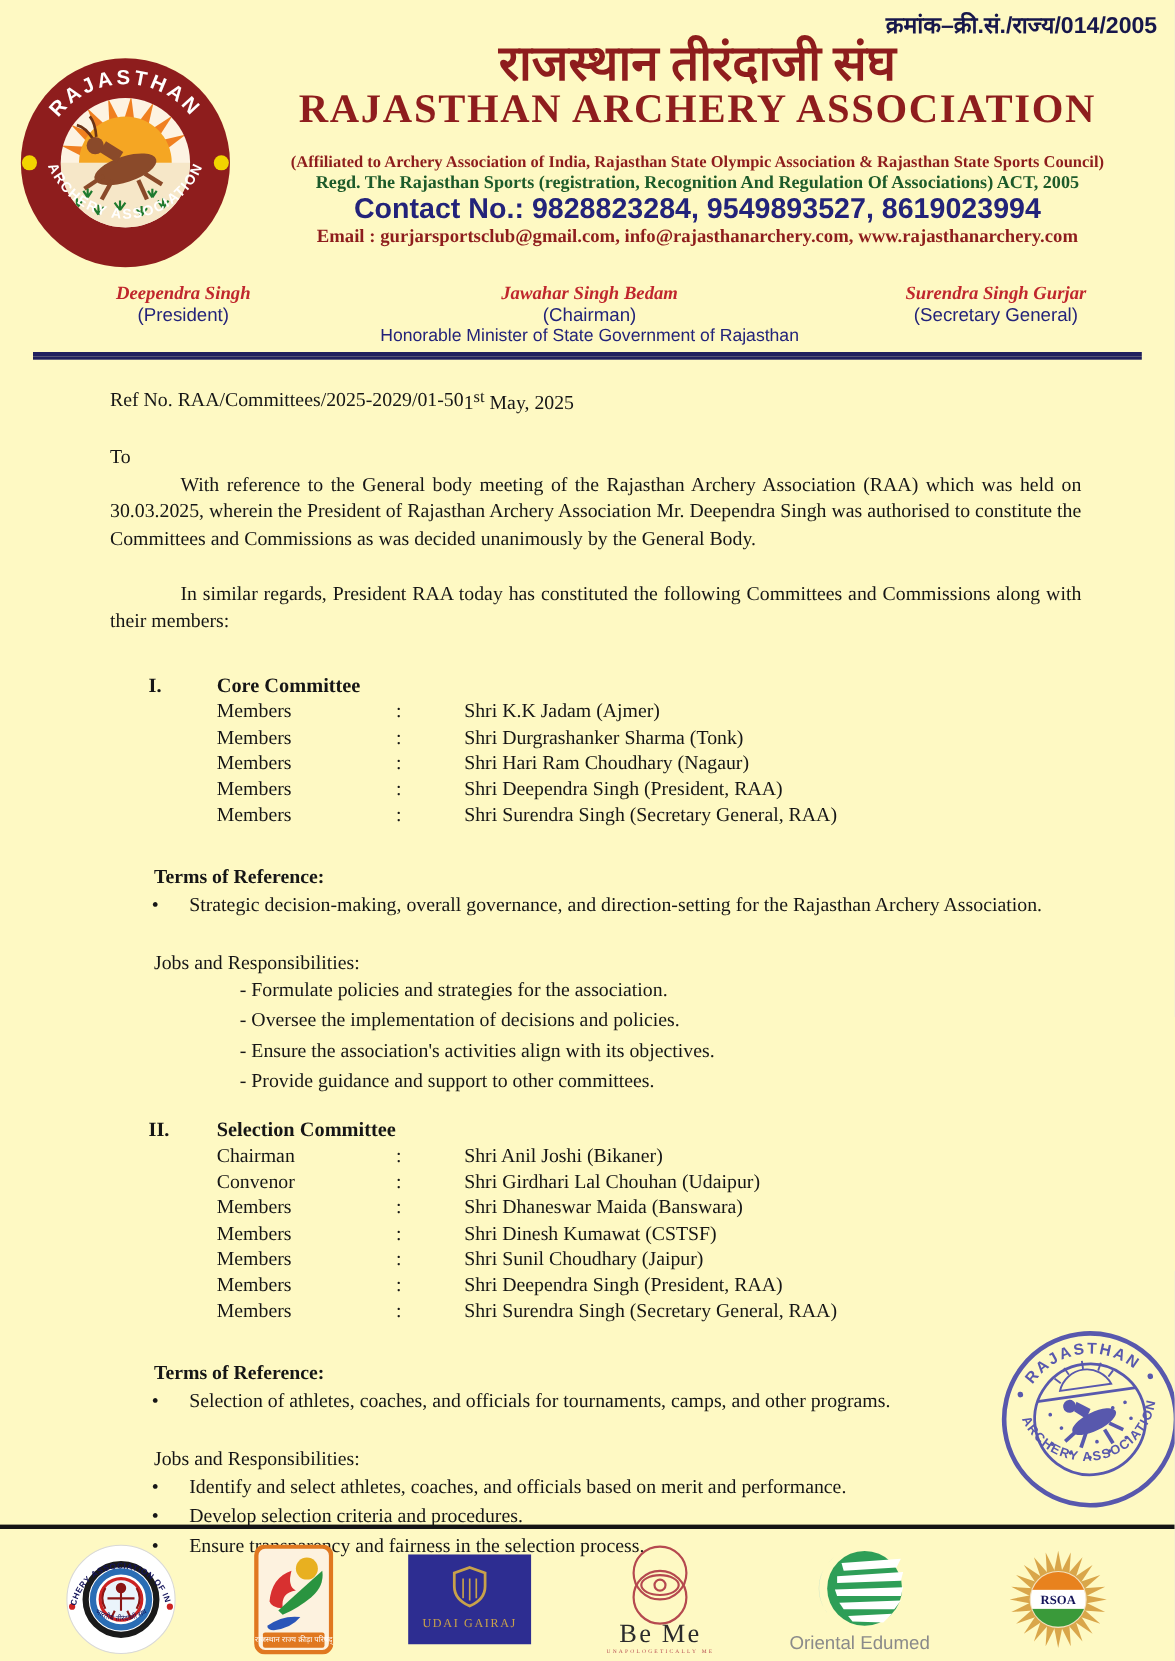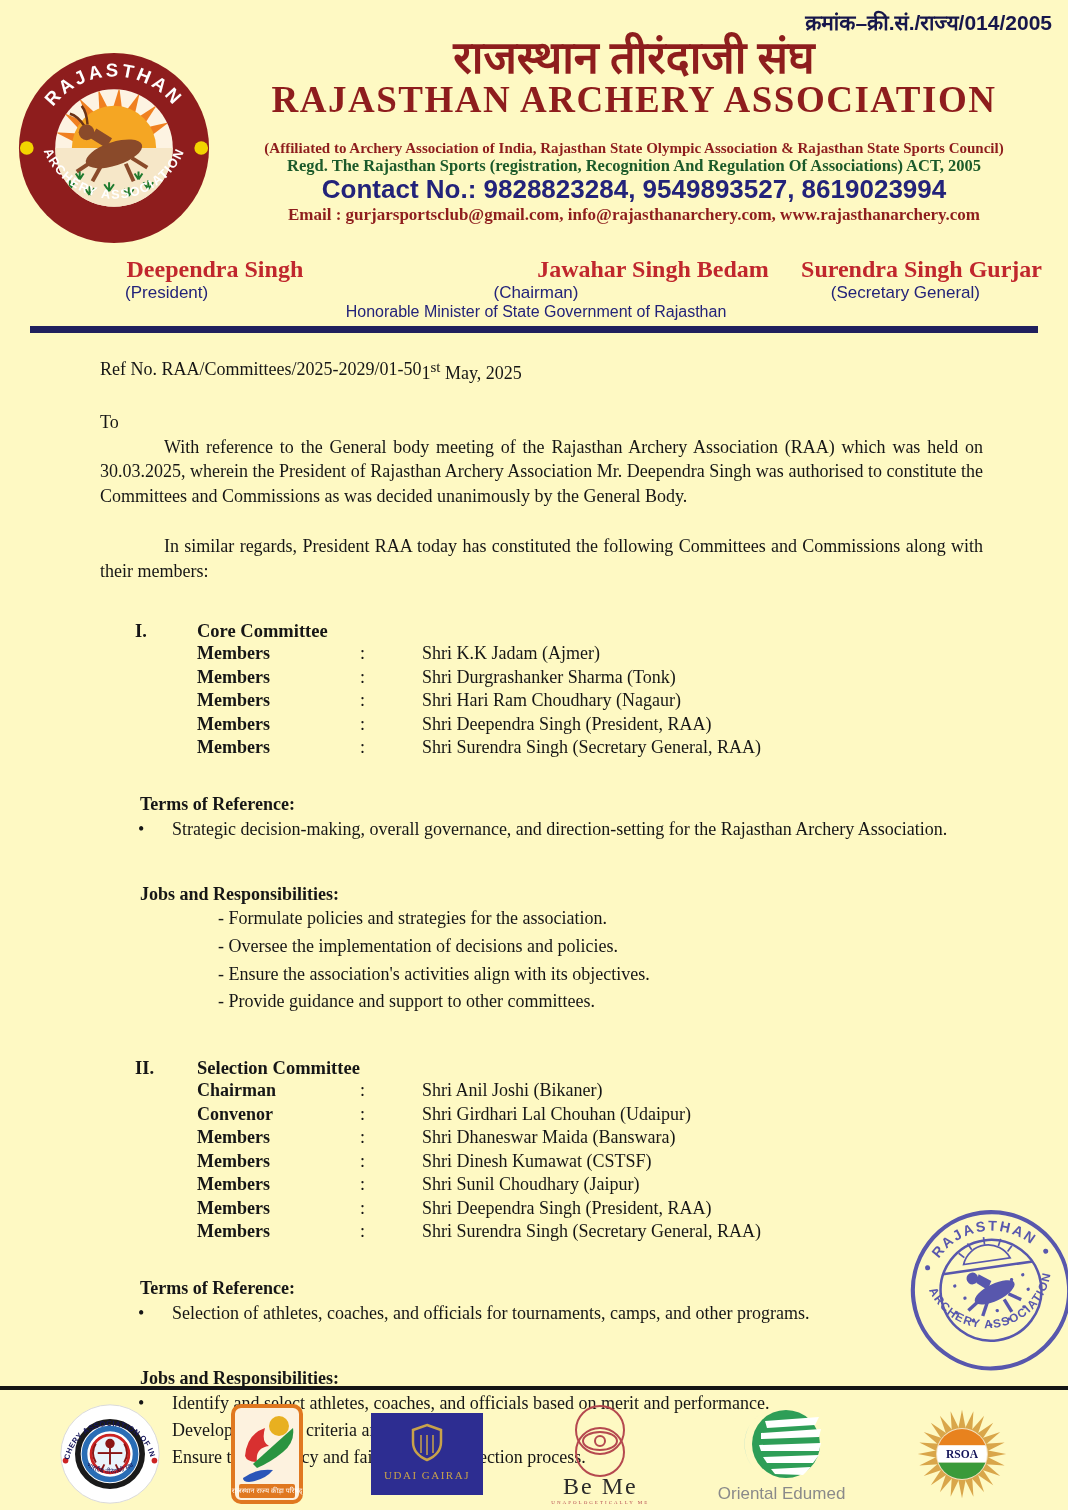--- a/index.html
+++ b/index.html
@@ -22,45 +22,45 @@
   .title-hindi  { color:#8e1d1d; font-weight:bold; font-size:45px; line-height:1.0; }
   .title-english{ color:#8e1d1d; font-weight:bold; font-size:37px; letter-spacing:1.5px; line-height:1.05;text-align:center; }
   .affiliation  { color:#8e1d1d; font-weight:bold; font-size:15px; margin-top:20px; }
   .regd-line    { color:#1c5a2a; font-weight:bold; font-size:16.5px; }
   .office-line  { color:#23237a; font-weight:bold; font-size:21px; font-family:"Liberation Sans", sans-serif; }
   .contact-line { color:#23237a; font-weight:bold; font-size:26px; font-family:"Liberation Sans", sans-serif; }
   .email-line   { color:#8e1d1d; font-weight:bold; font-size:17px; margin-top:1px; }
   
   .officers { display:flex; padding:6px 26px 0 30px; text-align:center; }
   .officer-1 { width:27%; } .officer-2 { width:46%; } .officer-3 { width:27%; }
-  .officer-name { color:#c0272d; font-weight:bold; font-size:24px;text-align:right; }
+  .officer-name { color:#c0272d; font-weight:bold; font-style:italic; font-size:17px; }
   .officer-title{ color:#23237a; font-size:17px; font-family:"Liberation Sans", sans-serif; }
   .officer-note { color:#23237a; font-size:16px; font-family:"Liberation Sans", sans-serif; }
   .divider { margin:5px 30px 0 30px; height:4px;
     border-top:4px solid #20205e; border-bottom:3px solid #20205e; }
   
   .content { padding:0 85px 0 100px; font-size:18px; }
   .ref-row { display:flex; justify-content:flex-start; margin-top:26px; }
   .to-label { margin-top:28px; }
   .body-para { text-align:justify; text-indent:64px; line-height:1.36; }
   .para1 { margin-top:2px; }
   .para2 { margin-top:26px; }
   
   .section-head { display:flex; font-weight:bold; margin-left:35px; font-size:18.5px; }
   .section-head .numeral { width:62px; flex:none; }
   .sec1 { margin-top:38px; }
-  .sec2 { margin-top:42px; }
+  .sec2 { margin-top:21px; }
   .c-row { display:flex; margin-left:97px; line-height:23.5px; }
-  .c-role { width:163px; flex:none;font-weight:bold; }
+  .c-role { width:163px; flex:none; }
   .c-sep  { width:62px; flex:none; }
   .terms-head { font-weight:bold; margin:34px 0 0 40px; }
   .bullet-row { display:flex; margin:3px 0 0 38px; line-height:1.33; }
   .bullet-glyph { width:34px; flex:none; }
   .bullet-text { flex:1; }
-  .jobs-head { font-weight:bold; margin:42px 0 0 40px; }
+  .jobs-head { font-weight:normal; margin:30px 0 0 40px; }
   .dash-item { margin-left:118px; line-height:1.55; }
   
   .stamp { position:absolute; left:902px; top:1198px; width:168px; height:186px;
     transform:rotate(-8deg); opacity:0.92; }
   
   .footer { position:absolute; left:0; top:1386px; width:1068px; }
   .footer-line { border-top:4px solid #151515; }
   .logo-row { display:flex; justify-content:space-around; align-items:center;
     padding:10px 24px 0 24px; height:118px; }
   .flogo { display:flex; flex-direction:column; align-items:center; }

